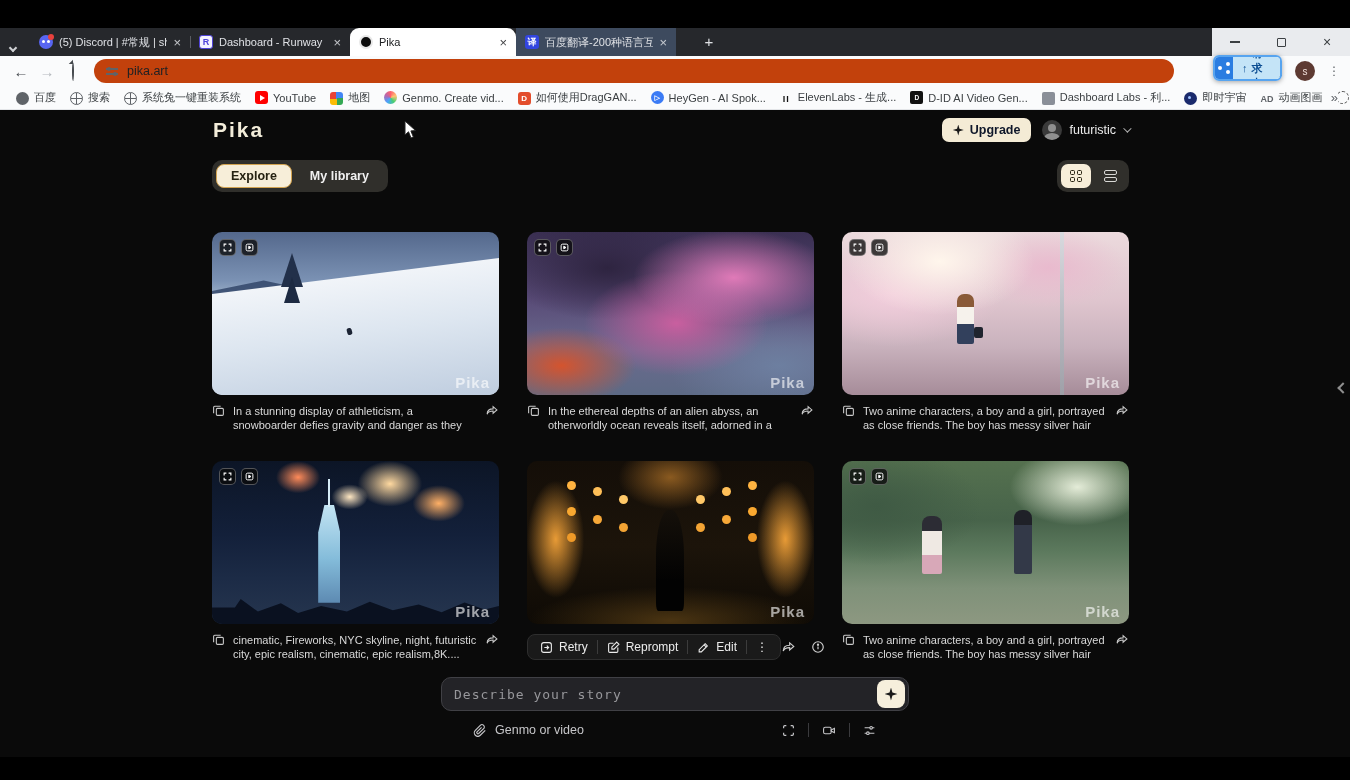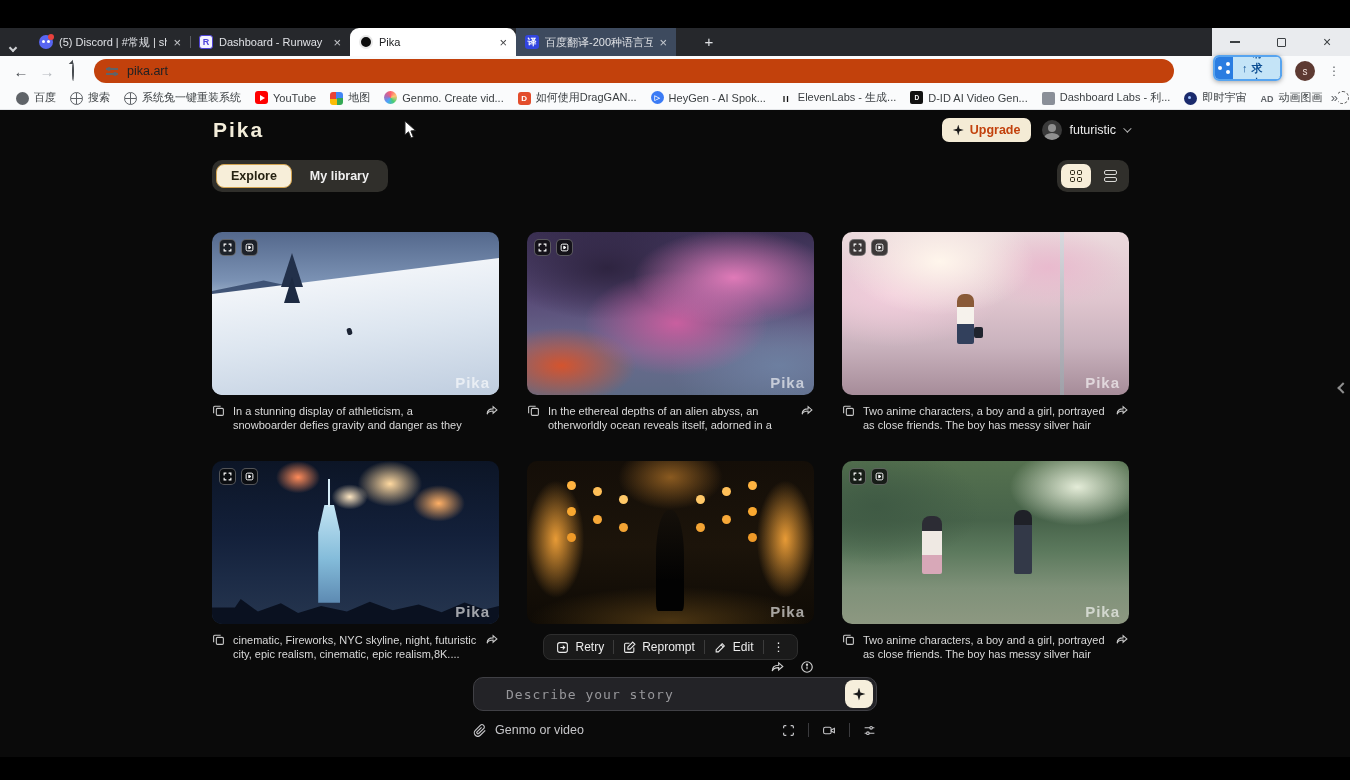--- a/index.html
+++ b/index.html
@@ -85,21 +85,21 @@
 .i-cosmos::after { content:""; position:absolute; left:4px; top:4px; width:3px; height:3px; border-radius:50%; background:#9fc3ff; }
 .i-ad { color:#5f6368; font-weight:bold; font-size:9px; }
 .i-dash { border:1.5px dashed #555; border-radius:50%; background:none; }
 .bm-overflow { position:absolute; right:12px; color:#5f6368; font-size:13px; background:#fafbfc; padding-left:6px; }
 
 
 .page { position:absolute; top:110px; left:0; width:1350px; height:647px; background:#0a0a0a; overflow:hidden; }
 .content { position:absolute; left:212px; top:0; width:917px; height:647px; }
 .logo { position:absolute; left:1px; top:8px; font-size:21px; font-weight:600; letter-spacing:2px; color:#f3edda; }
 .header-right { position:absolute; right:0; top:8px; display:flex; align-items:center; gap:11px; }
-.upgrade-btn { height:24px; background:#f4ebd5; border:none; border-radius:7px; display:flex; align-items:center; gap:6px; padding:0 11px; font-size:12.5px; font-weight:600; color:#c2410c; font-family:inherit; }
+.upgrade-btn { height:24px; background:#f4ebd5; border:none; border-radius:7px; display:flex; align-items:center; gap:6px; padding:0 11px; font-size:12.5px; font-weight:600; color:#0f172a; font-family:inherit; }
 .star4 { width:11px; height:11px; background:#191919; clip-path:polygon(50% 0,61% 39%,100% 50%,61% 61%,50% 100%,39% 61%,0 50%,39% 39%); flex:none; }
 .user { display:flex; align-items:center; gap:7px; color:#ececec; font-size:12.5px; }
 .avatar { width:20px; height:20px; border-radius:50%; background:#3a3a3a; position:relative; overflow:hidden; flex:none; }
 .avatar::before { content:""; position:absolute; left:6px; top:4px; width:8px; height:8px; border-radius:50%; background:#909090; }
 .avatar::after { content:""; position:absolute; left:2px; top:13px; width:16px; height:11px; border-radius:50%; background:#909090; }
 .chev-dn { width:6px; height:6px; border-right:1.6px solid #b5b5b5; border-bottom:1.6px solid #b5b5b5; transform:rotate(45deg) translateY(-2px); }
 
 .seg { position:absolute; left:0; top:50px; display:inline-flex; background:#302f2b; border-radius:10px; padding:4px; gap:3px; }
 .seg-btn { height:24px; border-radius:8px; padding:0 14px; font-size:12.5px; font-weight:700; display:flex; align-items:center; border:1px solid transparent; background:none; color:#f0f0f0; font-family:inherit; }
 .seg-btn.active { background:#f7eed9; color:#262212; border-color:#d2a350; }
@@ -166,28 +166,28 @@
   box-shadow:0 26px 0 #f9a830,0 52px 0 #ef9a28,-26px 6px 0 #ffbf58,-26px 34px 0 #f7a838,-52px 14px 0 #ffc868,-52px 42px 0 #f3a434; filter:blur(.7px); }
 .m5 .figure { position:absolute; left:45%; top:30%; width:28px; height:62%; background:linear-gradient(180deg,#15100a,#020202 70%); border-radius:45% 45% 8% 8%; }
 .m6 { background:
   radial-gradient(38% 38% at 82% 16%,#e4ecd8 0%,rgba(228,236,216,0) 62%),
   radial-gradient(52% 52% at 12% 28%,#3f5a44 0%,rgba(63,90,68,0) 70%),
   linear-gradient(180deg,#55714f 0%,#47634a 36%,#5d7a5e 56%,#7f9179 78%,#8d9881 100%); }
 .m6 .girl { position:absolute; left:28%; top:34%; width:20px; height:58px; border-radius:8px 8px 2px 2px; background:linear-gradient(180deg,#2c2c34 0 26%,#efe9e3 26% 68%,#d8a8b8 68% 100%); }
 .m6 .boy { position:absolute; left:60%; top:30%; width:18px; height:64px; border-radius:8px 8px 2px 2px; background:linear-gradient(180deg,#1f2128 0 24%,#333948 24% 100%); }
 
 
-.hover-bar { display:flex; align-items:center; margin-top:10px;flex-direction:column; }
+.hover-bar { display:flex; align-items:center; margin-top:10px; }
 .pill { display:flex; align-items:center; background:#1a1a1a; border:1px solid #2e2e2e; border-radius:8px; height:26px; padding:0 3px; }
 .pill-btn { display:flex; align-items:center; gap:6px; color:#ececec; font-size:12px; padding:0 9px; height:100%; background:none; border:none; font-family:inherit; }
 .pill-sep { width:1px; height:14px; background:#3c3c3c; }
 .hb-right { margin-left:auto; display:flex; align-items:center; gap:15px; }
 
 
-.promptbar { position:absolute; left:50%; transform:translateX(-50%); top:567px; width:404px; height:34px; background:#232327; border:1px solid #404045; border-radius:10px; display:flex; align-items:center; padding:3px 3px 3px 32px; }
+.promptbar { position:absolute; left:50%; transform:translateX(-50%); top:567px; width:468px; height:34px; background:#232327; border:1px solid #404045; border-radius:10px; display:flex; align-items:center; padding:3px 3px 3px 12px; }
 .promptbar input { flex:1; background:transparent; border:none; outline:none; color:#ddd; font-family:"DejaVu Sans Mono", monospace; font-size:13px; letter-spacing:1px; }
 .promptbar input::placeholder { color:#97979b; }
 .spark-btn { width:28px; height:28px; background:#f6efdc; border:none; border-radius:8px; display:flex; align-items:center; justify-content:center; flex:none; }
 .spark-btn .star4 { width:13px; height:13px; }
 .attach-row { position:absolute; left:50%; transform:translateX(-50%); top:606px; width:404px; height:28px; display:flex; align-items:center; color:#c6c6c9; font-size:12.5px; gap:8px; }
 .ar-right { margin-left:auto; display:flex; align-items:center; gap:12px; }
 .vsep { width:1px; height:14px; background:#3a3a3d; }
 
 
 .panel-chev { position:absolute; right:3px; top:274px; width:8px; height:8px; border-left:2px solid #8f8f8f; border-bottom:2px solid #8f8f8f; transform:rotate(45deg); }

